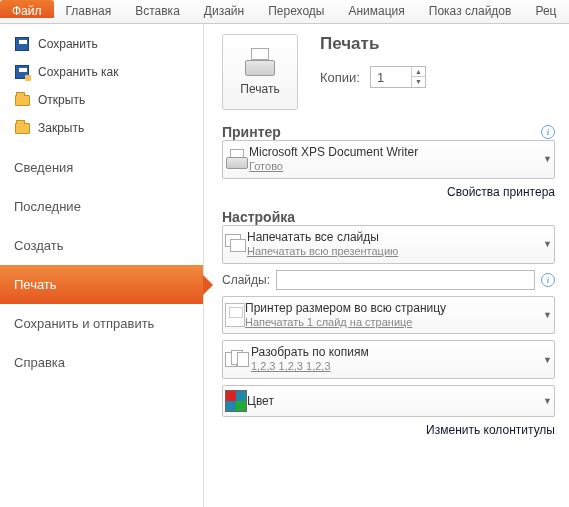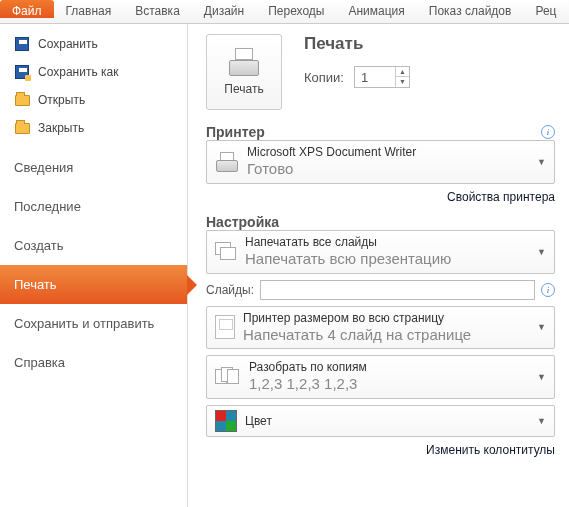--- a/index.html
+++ b/index.html
@@ -4,21 +4,21 @@
 <style>
 * { box-sizing: border-box; margin: 0; padding: 0; font-family: "Segoe UI", Tahoma, sans-serif; }
 body { width: 569px; height: 507px; overflow: hidden; background: #fff; font-size: 12px; color: #444; }
 
 .ribbon { height: 24px; background: linear-gradient(#fff, #f3f3f3); border-bottom: 1px solid #ccc; display: flex; align-items: flex-start; }
 .ribbon-tab { padding: 4px 12px 0; color: #555; cursor: pointer; }
 .ribbon-tab.active { background: linear-gradient(#f07a2c, #e5571f); color: #fff; border-radius: 3px 3px 0 0; font-weight: 500; }
 
 .main { display: flex; height: calc(100% - 24px); }
 
-.sidebar { width: 188px; background: #fff; border-right: 1px solid #ddd; display: flex; flex-direction: column; }
+.sidebar { width: 204px; background: #fff; border-right: 1px solid #ddd; display: flex; flex-direction: column; }
 .sb-group { padding: 6px 0; }
 .sb-item { display: flex; align-items: center; padding: 6px 14px; gap: 8px; cursor: pointer; color: #444; }
 .sb-item .lbl { font-size: 12px; }
 .sb-big { padding: 12px 14px; font-size: 13px; color: #555; cursor: pointer; position: relative; }
 .sb-big.selected { background: linear-gradient(#f08a3e, #e5571f); color: #fff; }
 .sb-big.selected::after {
   content: ""; position: absolute; right: -10px; top: 50%; transform: translateY(-50%);
   width: 0; height: 0; border-top: 10px solid transparent; border-bottom: 10px solid transparent;
   border-left: 10px solid #e5571f;
 }
@@ -34,25 +34,25 @@
 .spinner { width: 56px; height: 22px; border: 1px solid #bbb; display: flex; align-items: center; background: #fff; }
 .spinner-val { flex: 1; padding: 0 6px; }
 .spinner-btns { width: 14px; display: flex; flex-direction: column; border-left: 1px solid #ccc; }
 .spinner-btns div { height: 10px; font-size: 7px; line-height: 10px; text-align: center; color: #666; cursor: pointer; }
 .spinner-btns div:first-child { border-bottom: 1px solid #ccc; }
 
 .section-h { display: flex; align-items: center; justify-content: space-between; margin: 0 0; }
 .section-h h3 { font-size: 14px; font-weight: 600; color: #555; }
 .info-icon { width: 14px; height: 14px; border: 1px solid #6a9edb; border-radius: 50%; color: #2a6fc9; font-size: 9px; display: flex; align-items: center; justify-content: center; cursor: pointer; font-style: italic; font-family: Georgia, serif; }
 
-.drop { border: 1px solid #c5c5c5; background: linear-gradient(#fff,#f7f7f7); border-radius: 2px; padding: 4px 8px; display: flex; align-items: center; gap: 8px; cursor: pointer; margin-bottom: 6px; position: relative; min-height: 36px; }
+.drop { border: 1px solid #c5c5c5; background: linear-gradient(#fff,#f7f7f7); border-radius: 2px; padding: 4px 2px; display: flex; align-items: center; cursor: pointer; margin-bottom: 6px; position: relative; min-height: 36px; }
 .drop.short { min-height: 30px; }
 .drop .texts { flex: 1; line-height: 1.25; }
 .drop .t1 { font-size: 12px; color: #333; }
-.drop .t2 { font-size: 15px; color: #888; }
+.drop .t2 { font-size: 11px; color: #888; text-decoration: underline; }
 .drop .chev { font-size: 9px; color: #666; }
 
 .link { color: #0f172a; font-size: 12px; text-align: right; display: block; cursor: pointer; margin: 2px 0 10px; }
 
 .slides-row { display: flex; align-items: center; gap: 6px; margin-bottom: 6px; }
 .slides-row label { font-size: 12px; color: #555; }
 .slides-row input { flex: 1; height: 20px; border: 1px solid #bbb; padding: 0 4px; font-size: 12px; }
 
 
 .ic { width: 16px; height: 16px; display: inline-flex; align-items: center; justify-content: center; flex-shrink: 0; }
@@ -199,21 +199,21 @@
     <div class="slides-row">
       <label>Слайды:</label>
       <input type="text" value="" style="">
       <span class="info-icon">i</span>
     </div>
 
     <div class="drop">
       <span class="icon-page"></span>
       <div class="texts">
         <div class="t1">Принтер размером во всю страницу</div>
-        <div class="t2">Напечатать 4 слайд на странице</div>
+        <div class="t2">Напечатать 1 слайд на странице</div>
       </div>
       <span class="chev">▼</span>
     </div>
 
     <div class="drop">
       <span class="icon-collate">
           <span class="p p1"></span>
           <span class="p p2"></span>
           <span class="p p3"></span>
         </span>

